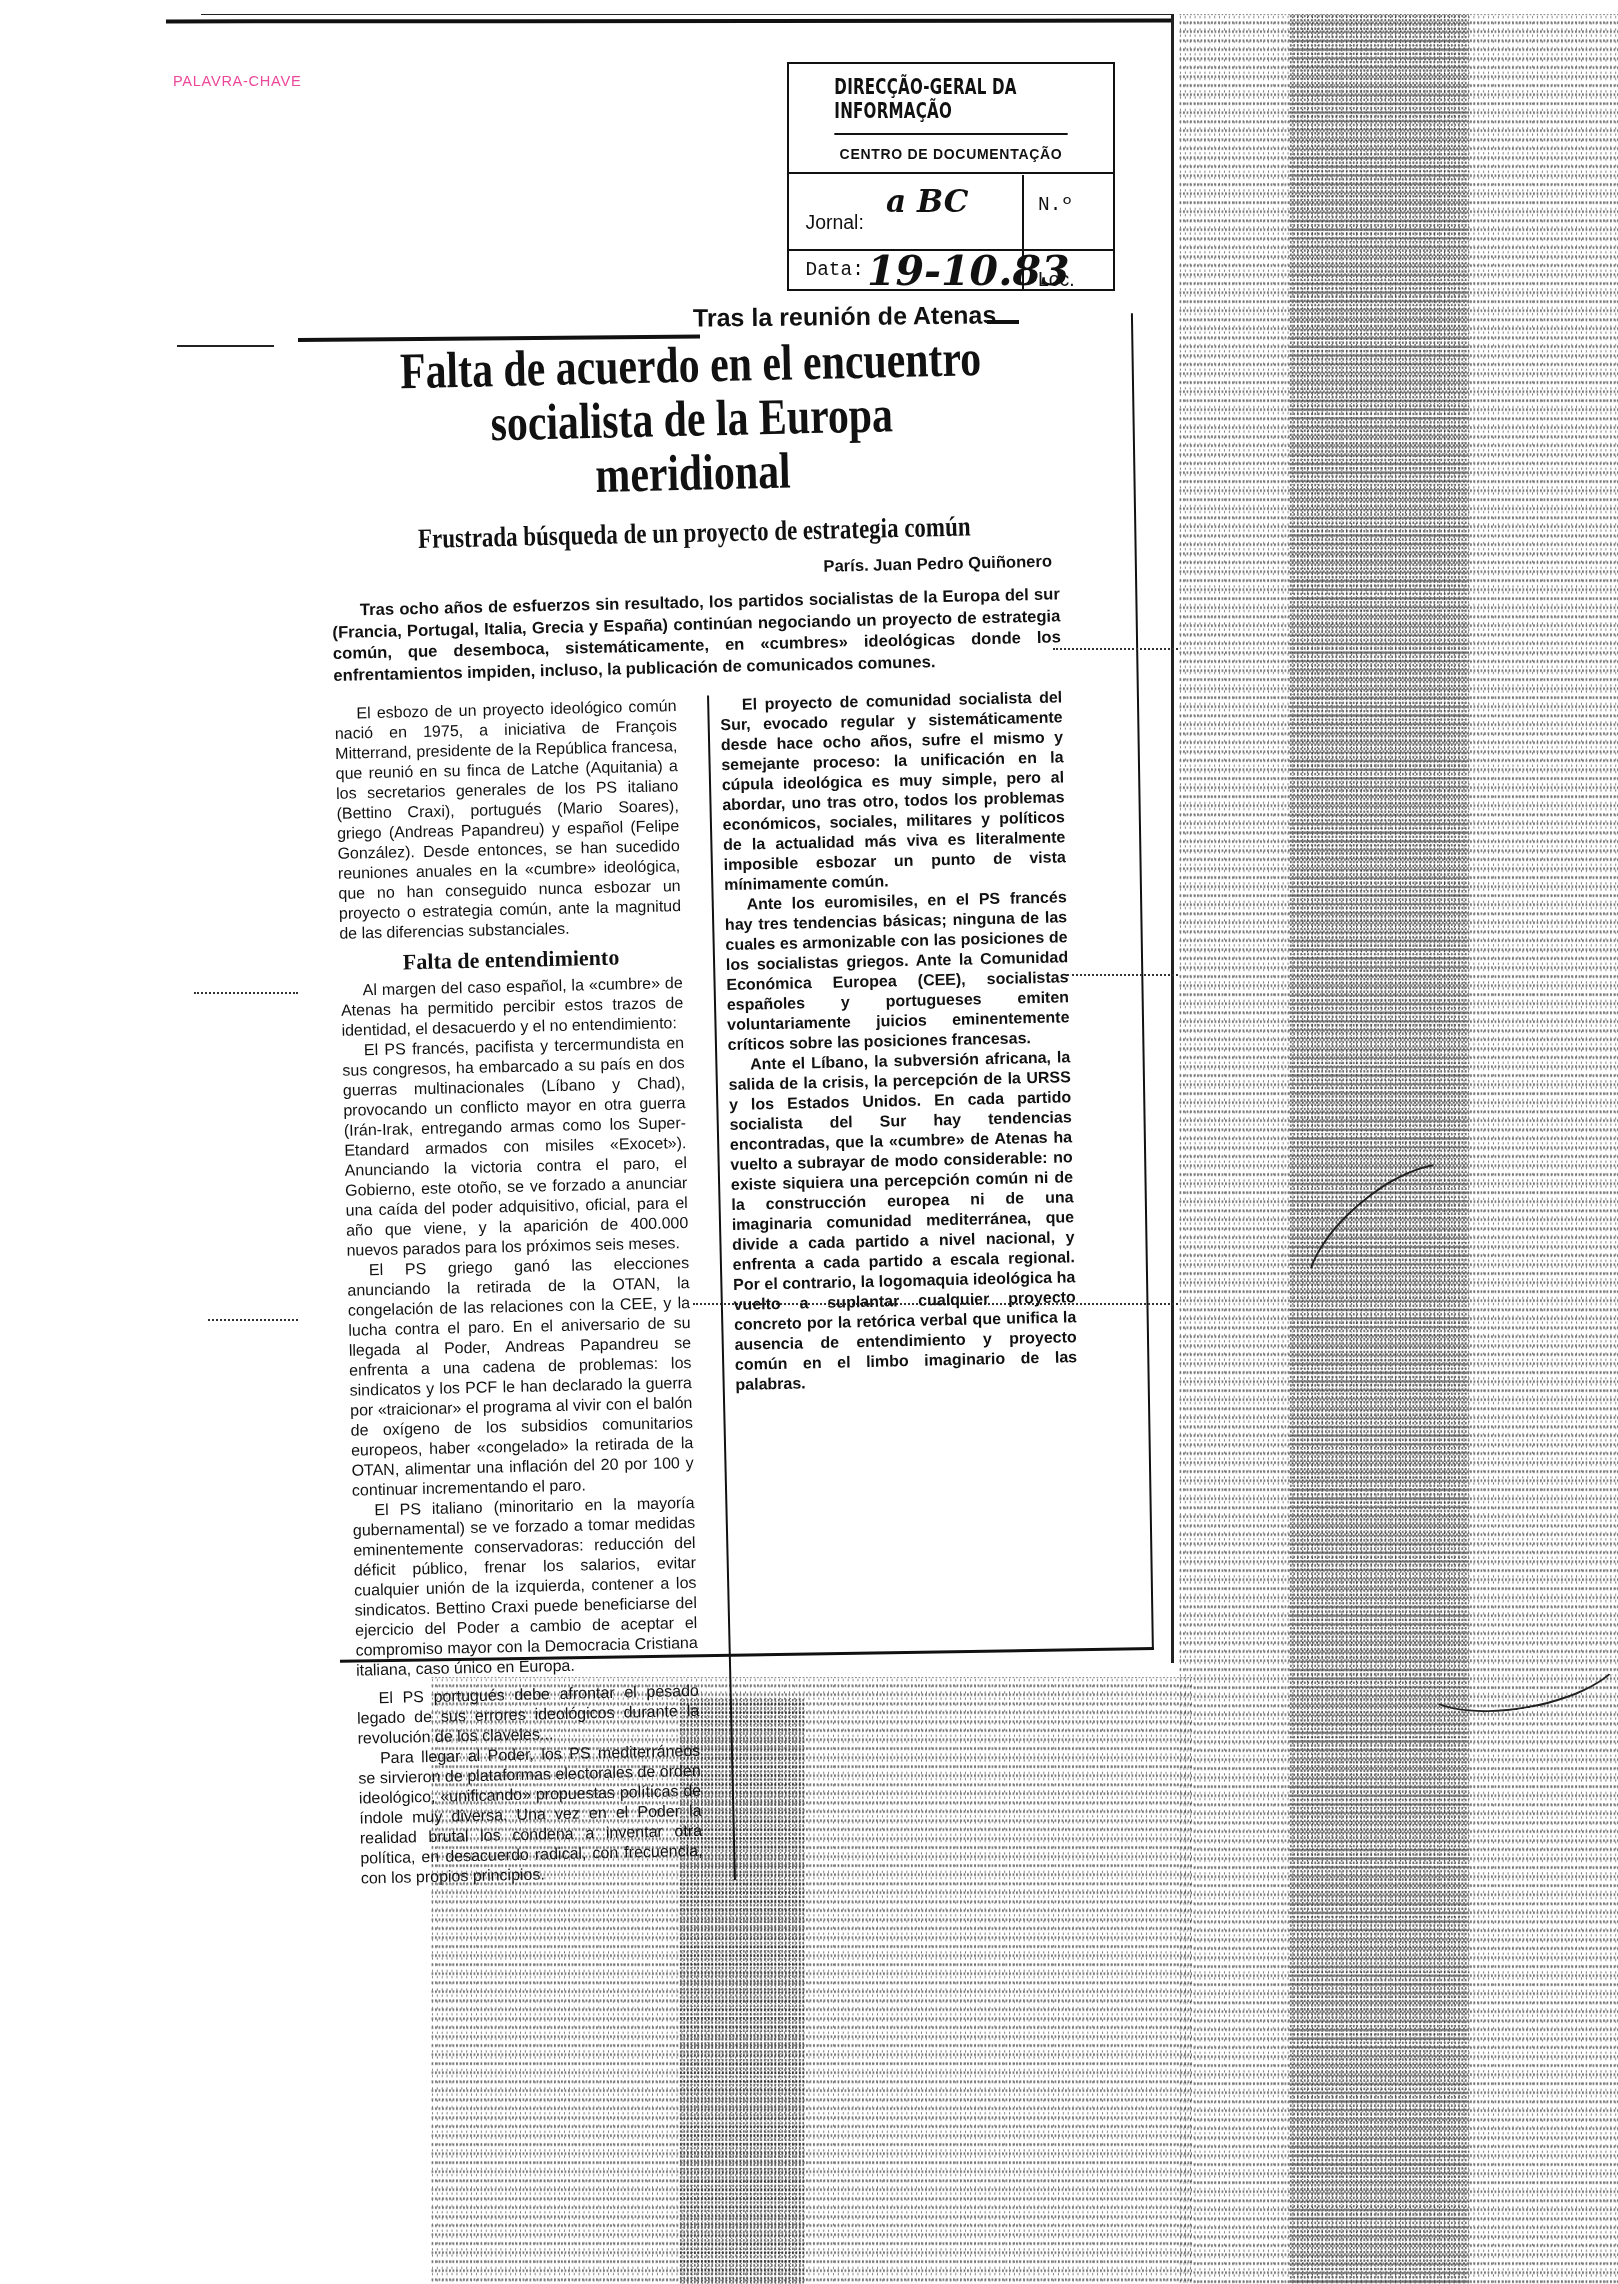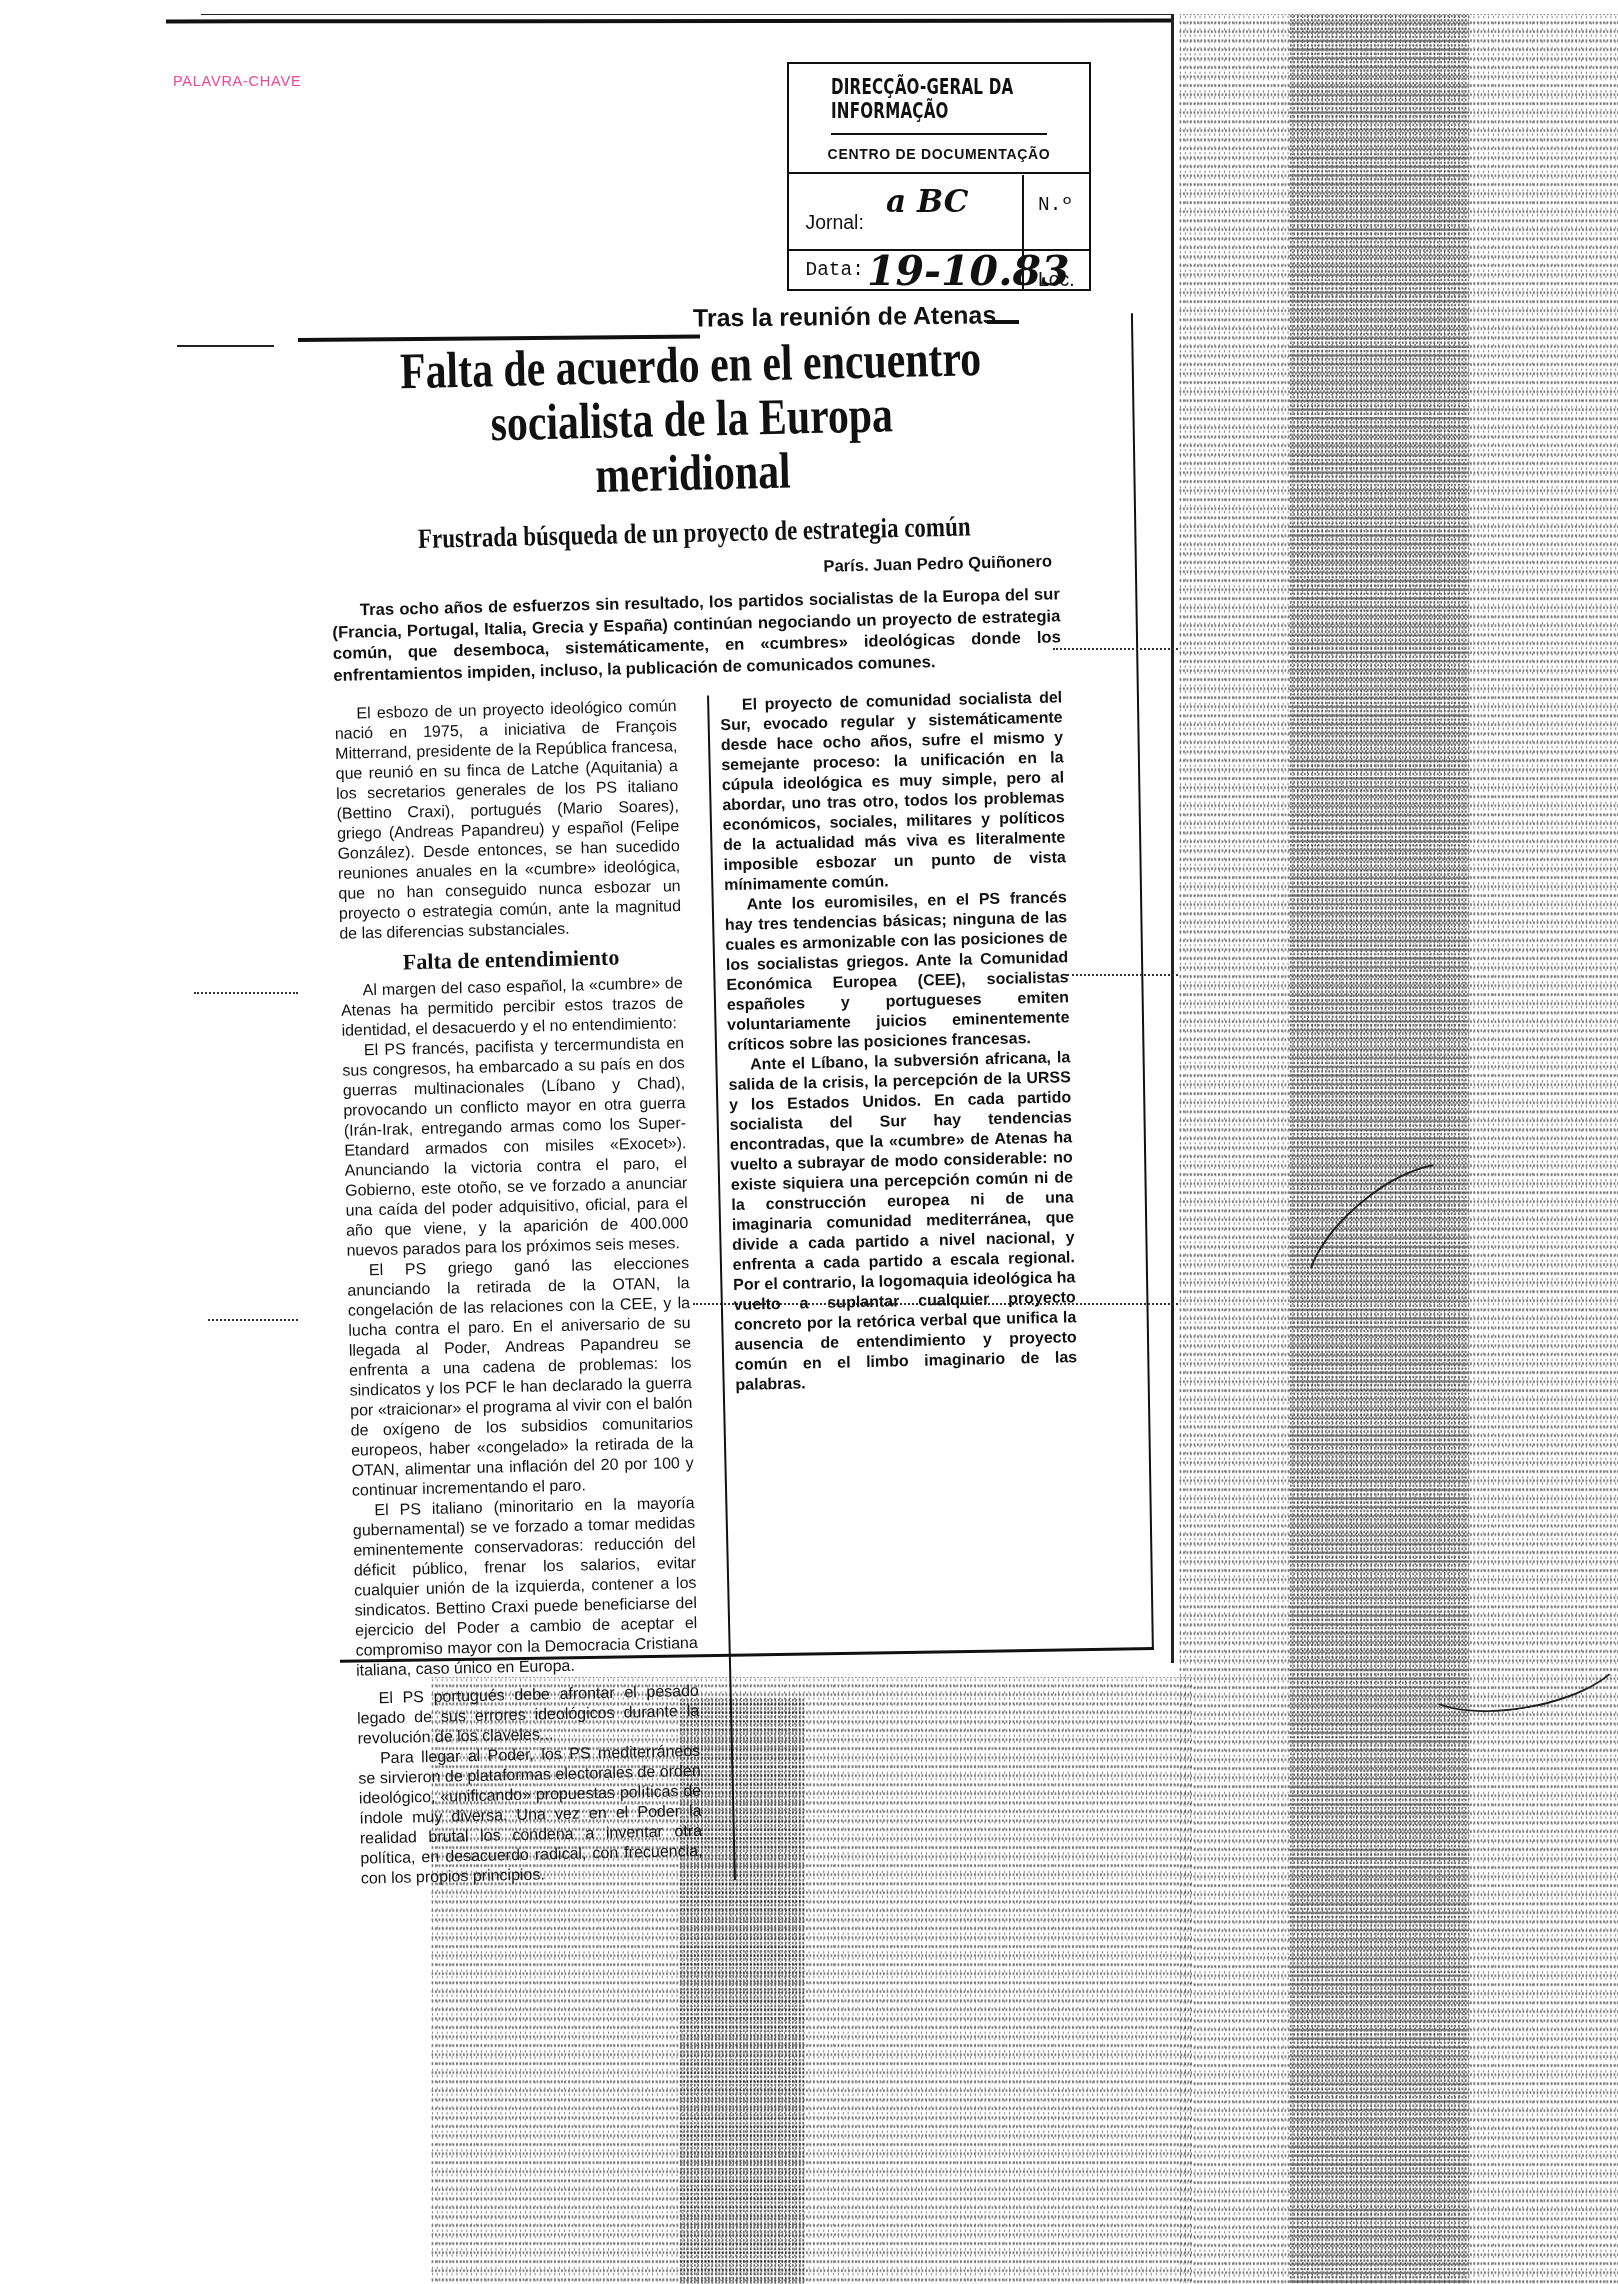--- a/index.html
+++ b/index.html
@@ -31,21 +31,21 @@
     .top-rule { position:absolute; left:166px; top:19.4px; width:1005px; height:3.5px; background:#111; transform:rotate(-0.05deg); }
     .top-rule2 { position:absolute; left:201px; top:14px; width:970px; height:1.4px; background:#222; }
     .page-edge-v { position:absolute; left:1171px; top:14px; width:2.8px; height:1649px; background:#222; }
 
     .keyword {
       position:absolute; left:173px; top:73px; font-size:14.6px; letter-spacing:0.7px; color:#ec4899;
     }
 
     
     .stamp {
-      position:absolute; left:787px; top:62px; width:304px; height:229px;
+      position:absolute; left:787px; top:62px; width:328px; height:229px;
       border:2.8px solid #111; box-sizing:border-box;
     }
     .stamp-row { position:absolute; left:0; right:0; border-bottom:2.1px solid #111; box-sizing:border-box; }
     .stamp-title { top:0; height:71px; display:flex; align-items:center; justify-content:center;
       font-family:"DejaVu Sans", sans-serif; font-weight:bold; font-size:21px; letter-spacing:0.3px; transform:scaleX(0.72); transform-origin:center; }
     .stamp-sub { top:71px; height:39px; display:flex; align-items:center; justify-content:center; font-size:14px; font-weight:bold; letter-spacing:0.7px; }
     .stamp-jornal { top:111px; height:76px; }
     .stamp-data { top:187px; height:39px; border-bottom:none; }
     .stamp-divider { position:absolute; left:233px; top:111px; width:2.1px; height:115px; background:#111; }
     .stamp-label { position:absolute; font-size:19.4px; }

